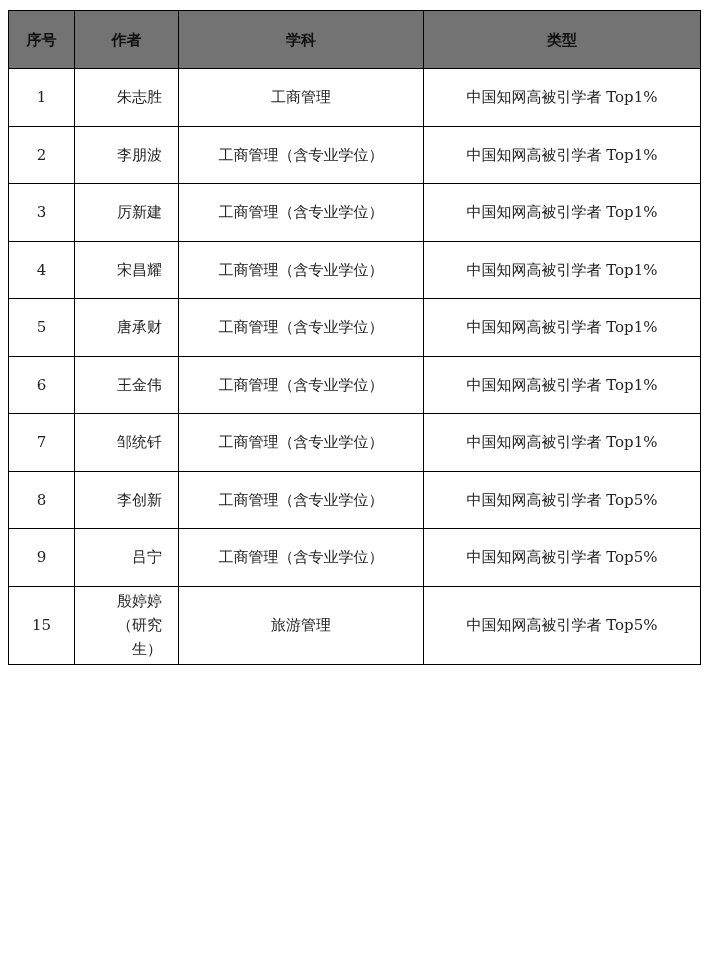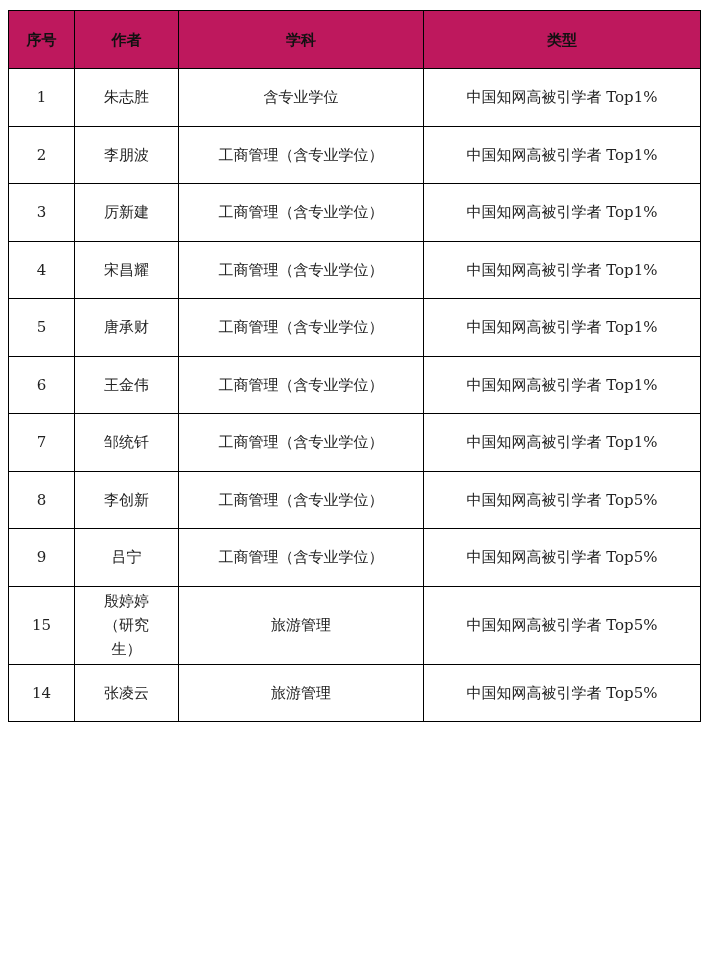--- a/index.html
+++ b/index.html
@@ -29,36 +29,37 @@
     col.c-subject { width: 245px; }
     col.c-type { width: 277px; }
     th, td {
       border: 1px solid #000;
       text-align: center;
       vertical-align: middle;
       padding: 0 4px;
       line-height: 24px;
     }
     thead th {
-      background: #be185d;
+      background: #737373;
       font-weight: bold;
       height: 57px;
       font-family: "DejaVu Sans", "Liberation Sans", sans-serif;
       font-size: 15px;
     }
     tbody td {
       height: 56.5px;
       font-weight: normal;
       color: #222;
     }
     tbody tr.tall td {
       height: 77px;
     }
     td.author {
       padding: 0 16px;
+      text-align: right;
     }
   </style>
 </head>
 <body>
 
 <table>
   <colgroup>
     <col class="c-no">
       <col class="c-author">
       <col class="c-subject">
@@ -69,21 +70,21 @@
       <th>序号</th>
       <th>作者</th>
       <th>学科</th>
       <th>类型</th>
     </tr>
   </thead>
   <tbody>
     <tr>
       <td>1</td>
       <td class="author">朱志胜</td>
-      <td>含专业学位</td>
+      <td>工商管理</td>
       <td>中国知网高被引学者 Top1%</td>
     </tr>
     <tr>
       <td>2</td>
       <td class="author">李朋波</td>
       <td>工商管理（含专业学位）</td>
       <td>中国知网高被引学者 Top1%</td>
     </tr>
     <tr>
       <td>3</td>
@@ -126,20 +127,14 @@
       <td class="author">吕宁</td>
       <td>工商管理（含专业学位）</td>
       <td>中国知网高被引学者 Top5%</td>
     </tr>
     <tr class="tall">
       <td>15</td>
       <td class="author">殷婷婷（研究生）</td>
       <td>旅游管理</td>
       <td>中国知网高被引学者 Top5%</td>
     </tr>
-    <tr>
-      <td>14</td>
-      <td class="author">张凌云</td>
-      <td>旅游管理</td>
-      <td>中国知网高被引学者 Top5%</td>
-    </tr>
   </tbody>
 </table>
 
 </body></html>

